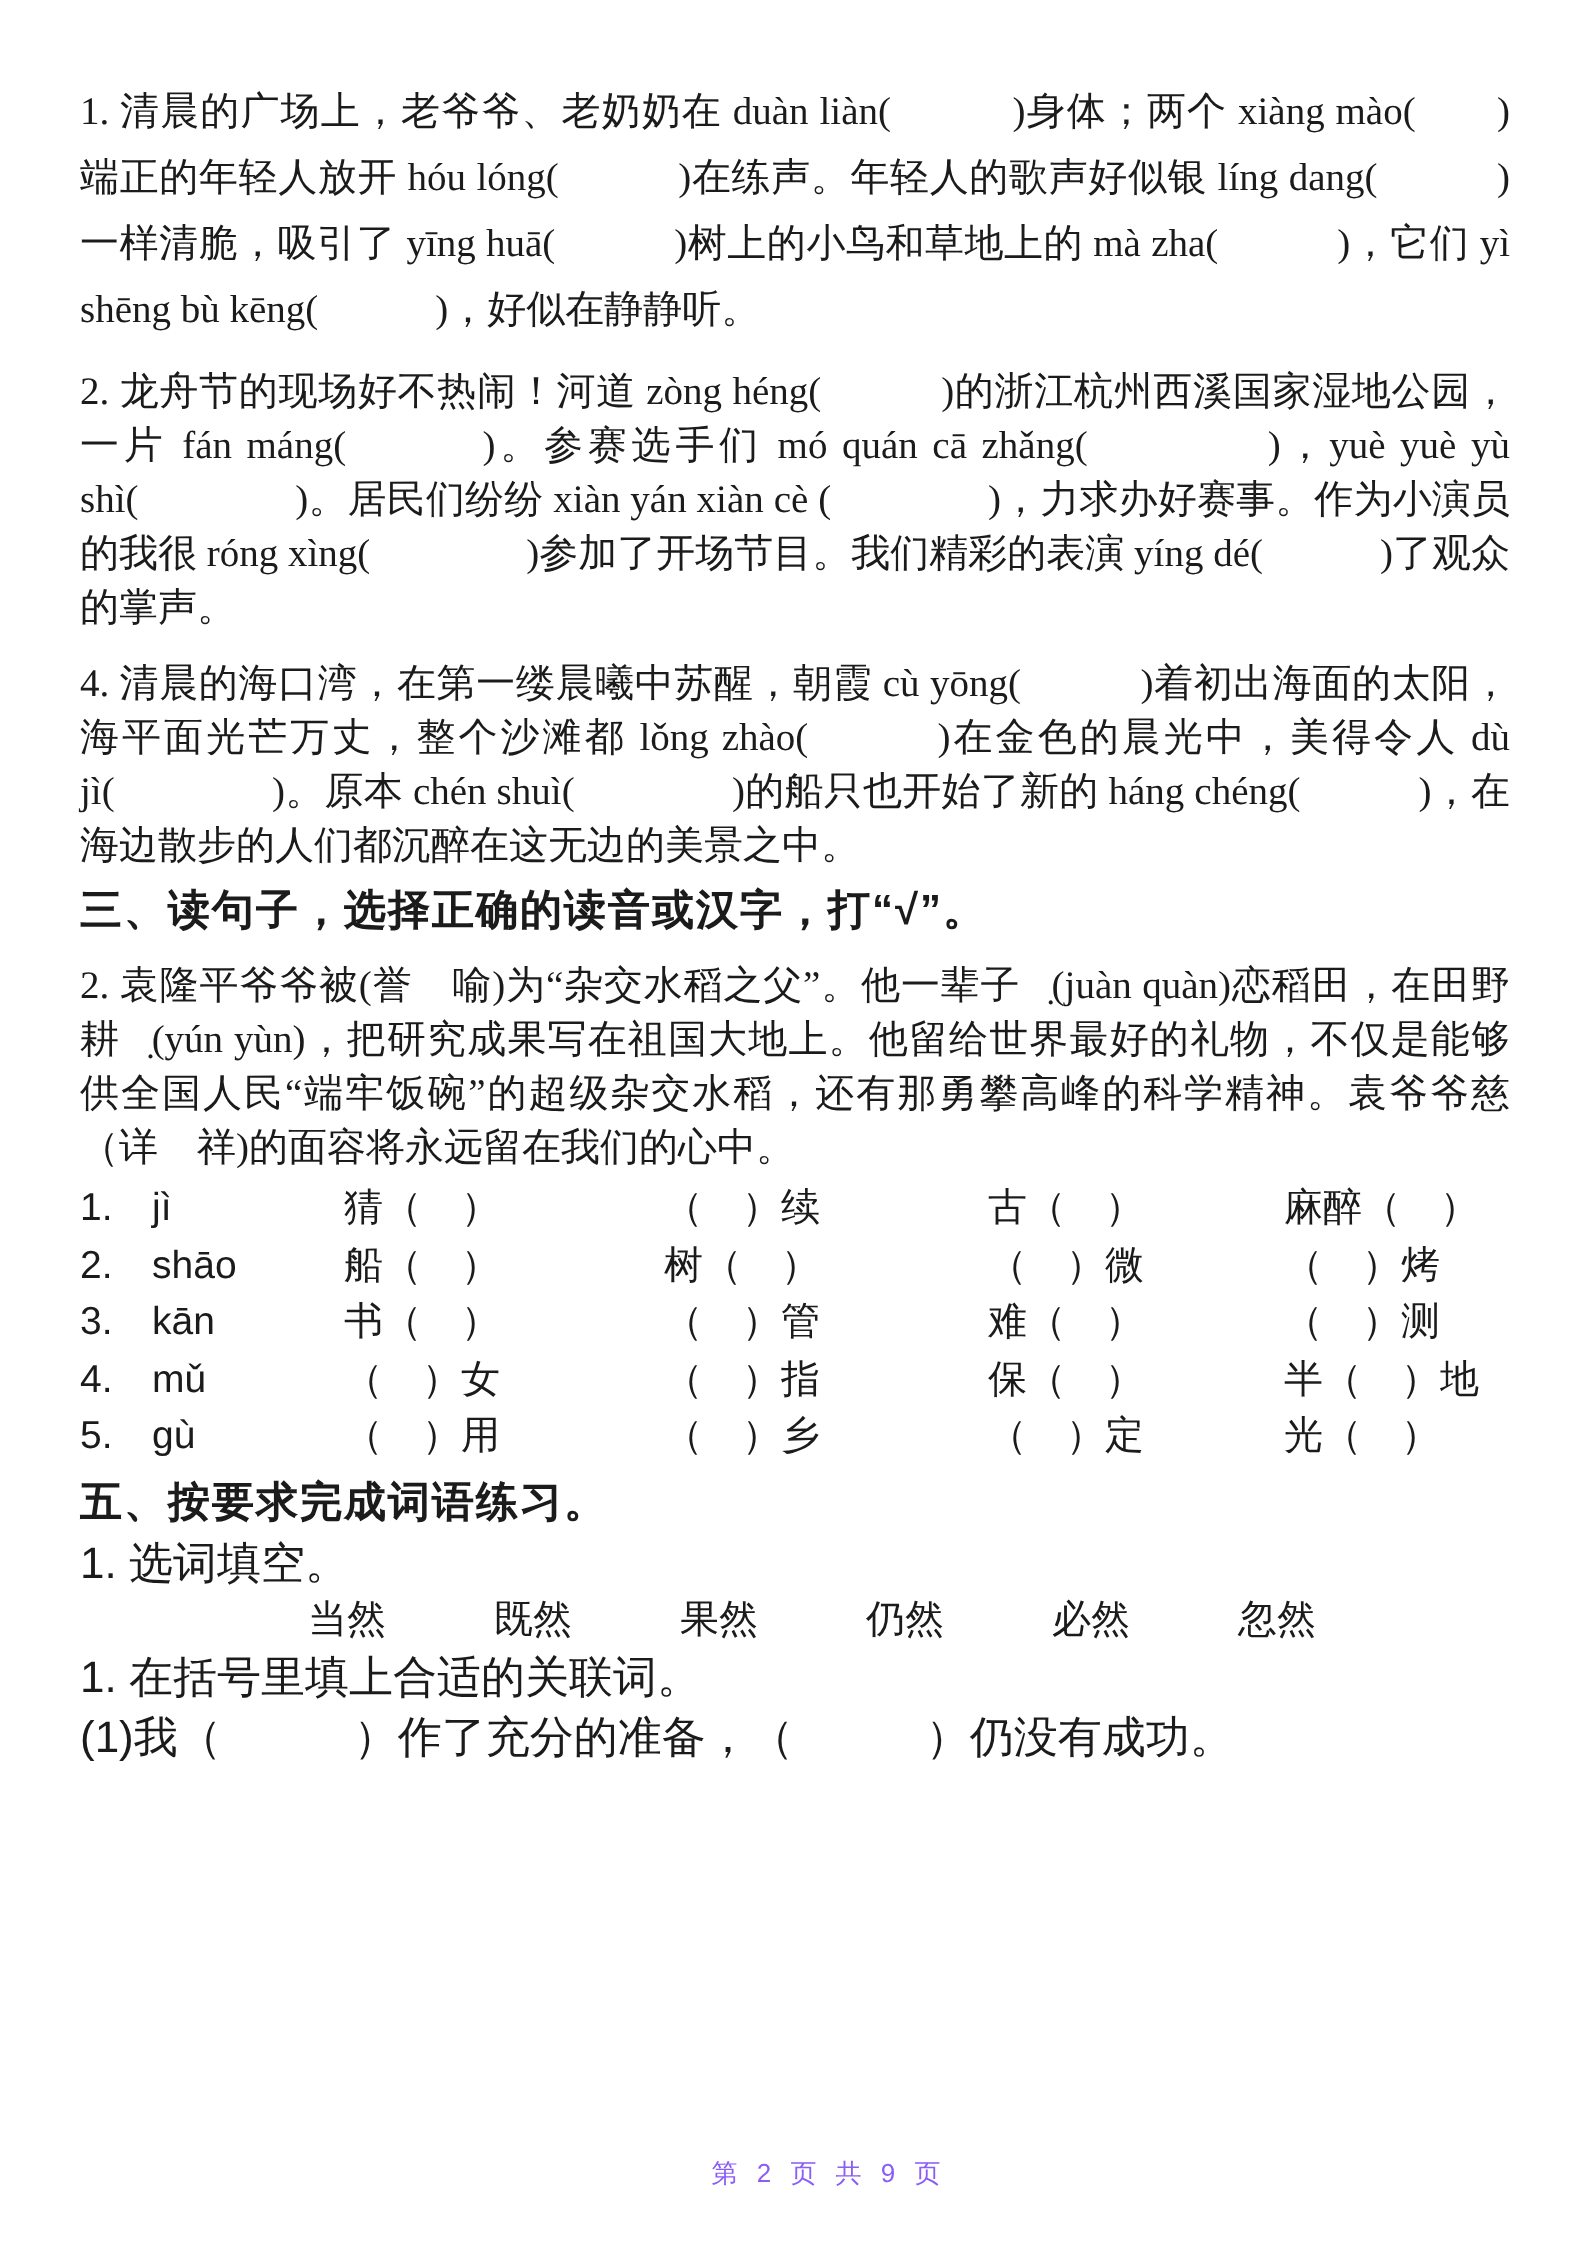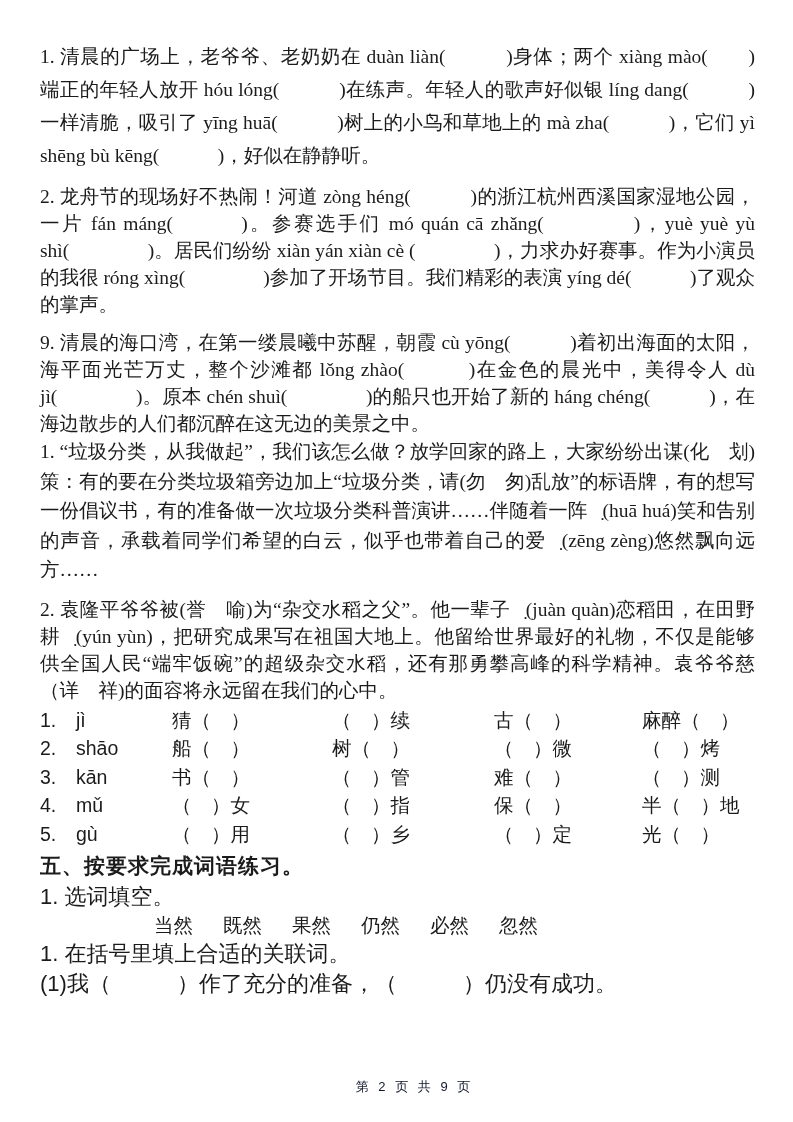--- a/index.html
+++ b/index.html
@@ -43,52 +43,52 @@
     margin:2px 0 0 0;
   }
   .hrow{
     display:grid;
     grid-template-columns:36px 96px 160px 162px 148px auto;
     line-height:28.5px;
   }
   .hrow span{white-space:nowrap;}
   .word-bank{
     display:flex;
-    gap:30px;
+    gap:54px;
     padding-left:114px;
     font-family:"Liberation Sans",sans-serif;
     font-size:19.5px;
     line-height:28px;
   }
   .fill-para{text-indent:2em;}
   .rel-line{line-height:31px;}
   .footer{
     position:absolute;
     left:0;right:0;top:1078px;
     text-align:center;
     font-family:"Liberation Sans",sans-serif;
     font-size:13px;
-    color:#0f172a;
+    color:#8b5cf6;
     letter-spacing:3px;
     margin-left:36px;
   }
 </style>
 </head>
 <body>
 
 <div class="page">
 
   <section>
     <p class="kai loose">1. 清晨的广场上，老爷爷、老奶奶在 duàn liàn(　　　)身体；两个 xiàng mào(　　)端正的年轻人放开 hóu lóng(　　　)在练声。年轻人的歌声好似银 líng dang(　　　)一样清脆，吸引了 yīng huā(　　　)树上的小鸟和草地上的 mà zha(　　　)，它们 yì shēng bù kēng(　　　)，好似在静静听。</p>
     <p class="kai tight">2. 龙舟节的现场好不热闹！河道 zòng héng(　　　)的浙江杭州西溪国家湿地公园，一片 fán máng(　　　)。参赛选手们 mó quán cā zhǎng(　　　　)，yuè yuè yù shì(　　　　)。居民们纷纷 xiàn yán xiàn cè (　　　　)，力求办好赛事。作为小演员的我很 róng xìng(　　　　)参加了开场节目。我们精彩的表演 yíng dé(　　　)了观众的掌声。</p>
-    <p class="kai tight">9. 清晨的海口湾，在第一缕晨曦中苏醒，朝霞 cù yōng(　　　)着初出海面的太阳，海平面光芒万丈，整个沙滩都 lǒng zhào(　　　)在金色的晨光中，美得令人 dù jì(　　　　)。原本 chén shuì(　　　　)的船只也开始了新的 háng chéng(　　　)，在海边散步的人们都沉醉在这无边的美景之中。</p>
+    <p class="kai tight">4. 清晨的海口湾，在第一缕晨曦中苏醒，朝霞 cù yōng(　　　)着初出海面的太阳，海平面光芒万丈，整个沙滩都 lǒng zhào(　　　)在金色的晨光中，美得令人 dù jì(　　　　)。原本 chén shuì(　　　　)的船只也开始了新的 háng chéng(　　　)，在海边散步的人们都沉醉在这无边的美景之中。</p>
   </section>
 
+  <h2 class="sec-heading">三、读句子，选择正确的读音或汉字，打“√”。</h2>
   <section>
-    <p class="kai mid">1. “垃圾分类，从我做起”，我们该怎么做？放学回家的路上，大家纷纷出谋(化　划)策：有的要在分类垃圾箱旁边加上“垃圾分类，请(勿　匆)乱放”的标语牌，有的想写一份倡议书，有的准备做一次垃圾分类科普演讲……伴随着一阵哗̣(huā huá)笑和告别的声音，承载着同学们希望的白云，似乎也带着自己的爱憎̣(zēng zèng)悠然飘向远方……</p>
     <p class="kai tight">2. 袁隆平爷爷被(誉　喻)为“杂交水稻之父”。他一辈子眷̣(juàn quàn)恋稻田，在田野耕耘̣(yún yùn)，把研究成果写在祖国大地上。他留给世界最好的礼物，不仅是能够供全国人民“端牢饭碗”的超级杂交水稻，还有那勇攀高峰的科学精神。袁爷爷慈（详　祥)的面容将永远留在我们的心中。</p>
   </section>
 
   <div class="homophone-table">
     <div class="hrow">
       <span>1.</span>
       <span>jì</span>
       <span>猜（　）</span>
       <span>（　）续</span>
       <span>古（　）</span>

